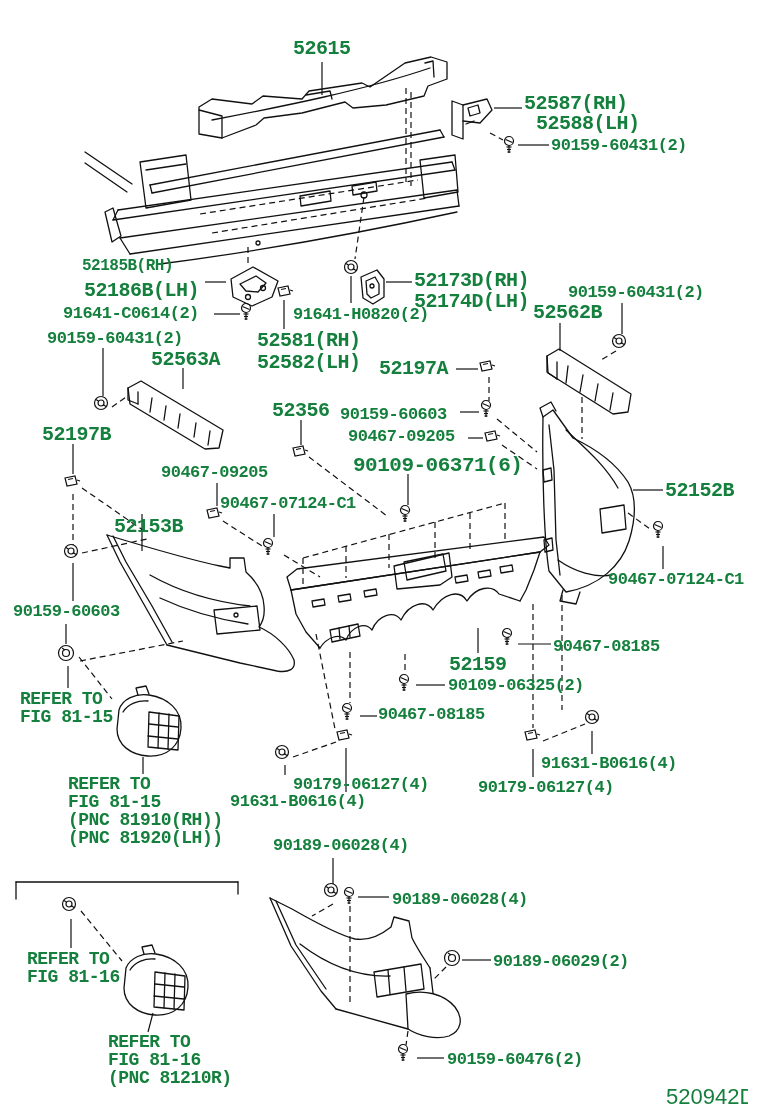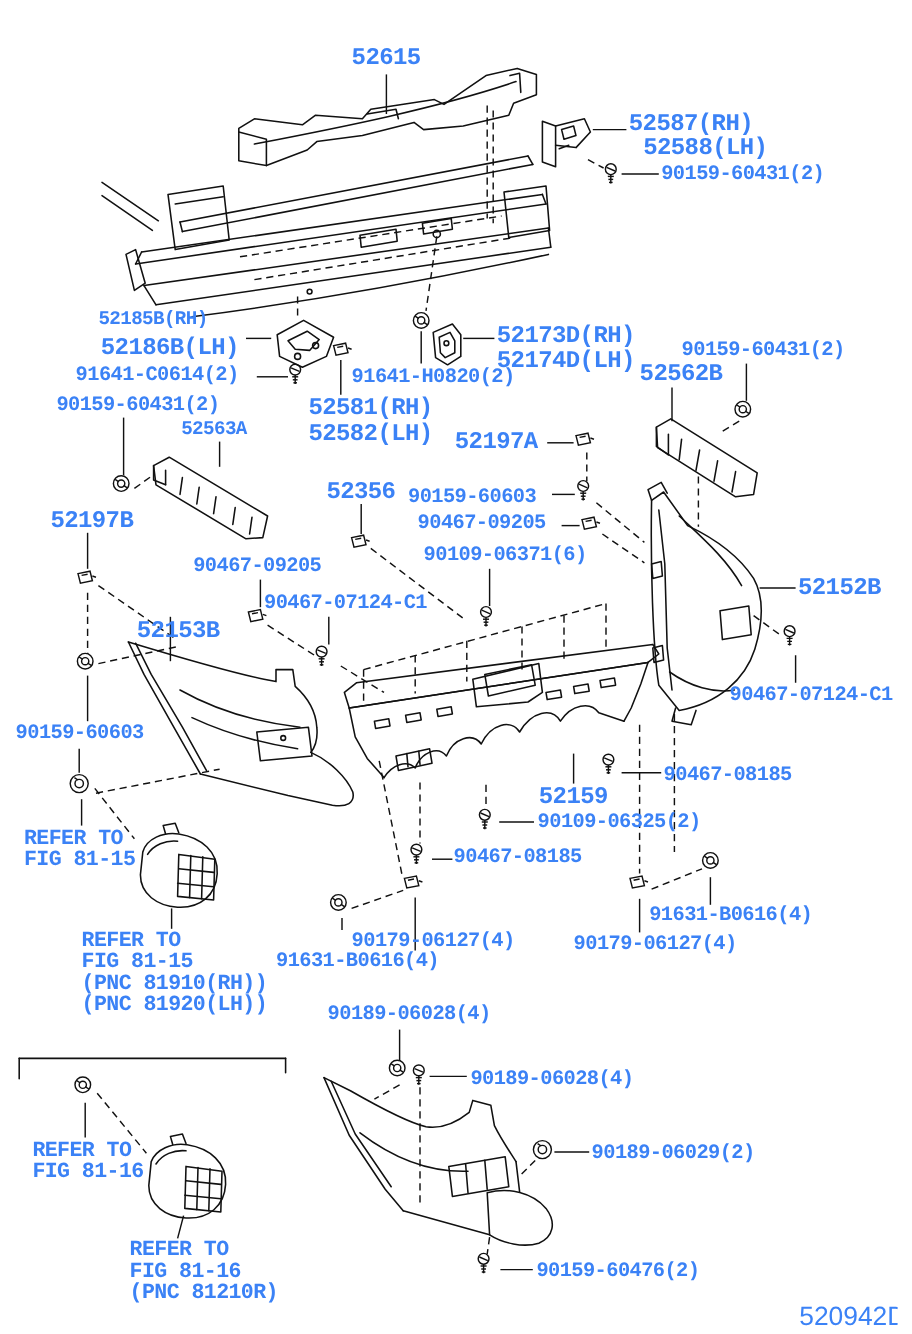--- a/index.html
+++ b/index.html
@@ -1,17 +1,17 @@
 <!DOCTYPE html>
 <html><head>
 <meta charset="utf-8">
 <style>
   html,body{margin:0;padding:0;background:#fff;}
   #stage{position:relative;width:748px;height:1112px;background:#fff;overflow:hidden;
-         font-family:"Liberation Mono","DejaVu Sans Mono",monospace;color:#3b82f6;}
+         font-family:"Liberation Mono","DejaVu Sans Mono",monospace;color:#15803d;}
   #art{position:absolute;left:0;top:0;}
   .lbl{position:absolute;font-weight:bold;white-space:pre;letter-spacing:-0.5px;line-height:1;}
   .note{position:absolute;font-weight:bold;font-size:18px;line-height:18px;white-space:pre;letter-spacing:-0.5px;}
   #ja-note{position:absolute;left:16px;top:861px;font-size:16px;font-weight:bold;
            font-family:"DejaVu Sans","Liberation Sans",sans-serif;letter-spacing:1px;}
   #doc-code{position:absolute;left:666px;top:1084px;font-size:22px;font-weight:normal;
             font-family:"Liberation Sans","DejaVu Sans",sans-serif;}
   svg path, svg line, svg circle, svg ellipse{vector-effect:non-scaling-stroke;}
 </style>
 </head>
@@ -465,30 +465,30 @@
       <div class="lbl" style="left: 551px; top: 137px; font-size: 17px;">90159-60431(2)</div>
       <div class="lbl" style="left: 82px; top: 258px; font-size: 16px;">52185B(RH)</div>
       <div class="lbl" style="left: 84px; top: 281px; font-size: 20px;">52186B(LH)</div>
       <div class="lbl" style="left: 414px; top: 271px; font-size: 20px;">52173D(RH)</div>
       <div class="lbl" style="left: 414px; top: 292px; font-size: 20px;">52174D(LH)</div>
       <div class="lbl" style="left: 63px; top: 305px; font-size: 17px;">91641-C0614(2)</div>
       <div class="lbl" style="left: 293px; top: 306px; font-size: 17px;">91641-H0820(2)</div>
       <div class="lbl" style="left: 568px; top: 284px; font-size: 17px;">90159-60431(2)</div>
       <div class="lbl" style="left: 533px; top: 303px; font-size: 20px;">52562B</div>
       <div class="lbl" style="left: 47px; top: 330px; font-size: 17px;">90159-60431(2)</div>
-      <div class="lbl" style="left: 151px; top: 350px; font-size: 16px;">52563A</div>
+      <div class="lbl" style="left: 151px; top: 350px; font-size: 20px;">52563A</div>
       <div class="lbl" style="left: 257px; top: 331px; font-size: 20px;">52581(RH)</div>
       <div class="lbl" style="left: 257px; top: 353px; font-size: 20px;">52582(LH)</div>
       <div class="lbl" style="left: 379px; top: 359px; font-size: 20px;">52197A</div>
       <div class="lbl" style="left: 272px; top: 401px; font-size: 20px;">52356</div>
       <div class="lbl" style="left: 340px; top: 406px; font-size: 17px;">90159-60603</div>
       <div class="lbl" style="left: 348px; top: 428px; font-size: 17px;">90467-09205</div>
       <div class="lbl" style="left: 42px; top: 425px; font-size: 20px;">52197B</div>
       <div class="lbl" style="left: 161px; top: 464px; font-size: 17px;">90467-09205</div>
-      <div class="lbl" style="left: 353px; top: 455px; font-size: 17px;">90109-06371(6)</div>
+      <div class="lbl" style="left: 353px; top: 455px; font-size: 21px;">90109-06371(6)</div>
       <div class="lbl" style="left: 114px; top: 495px; font-size: 20px; margin-top: 22px;">52153B</div>
       <div class="lbl" style="left: 220px; top: 495px; font-size: 17px;">90467-07124-C1</div>
       <div class="lbl" style="left: 665px; top: 481px; font-size: 20px;">52152B</div>
       <div class="lbl" style="left: 608px; top: 571px; font-size: 17px;">90467-07124-C1</div>
       <div class="lbl" style="left: 13px; top: 603px; font-size: 17px;">90159-60603</div>
       <div class="lbl" style="left: 553px; top: 638px; font-size: 17px;">90467-08185</div>
       <div class="lbl" style="left: 449px; top: 655px; font-size: 20px;">52159</div>
       <div class="lbl" style="left: 448px; top: 677px; font-size: 17px;">90109-06325(2)</div>
       <div class="lbl" style="left: 378px; top: 706px; font-size: 17px;">90467-08185</div>
       <div class="lbl" style="left: 541px; top: 755px; font-size: 17px;">91631-B0616(4)</div>

